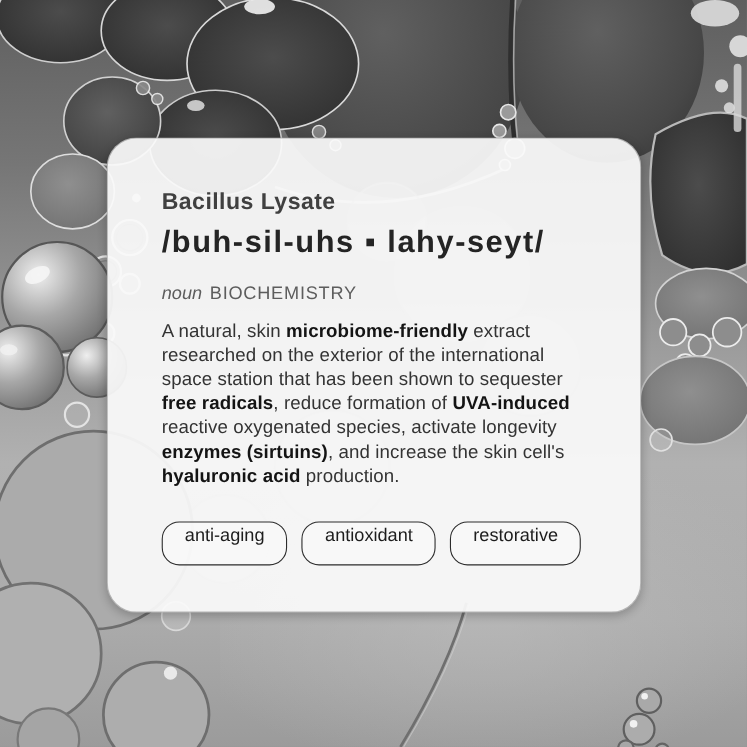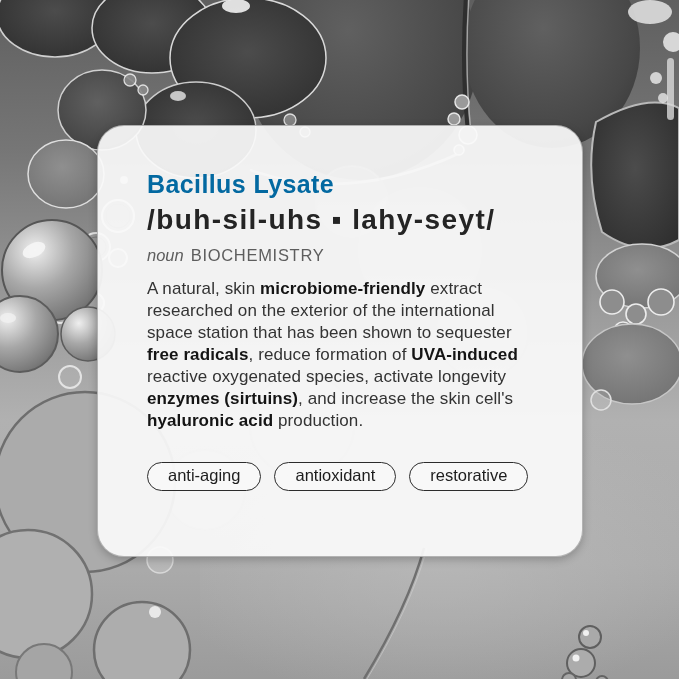--- a/index.html
+++ b/index.html
@@ -11,39 +11,39 @@
   .card{
     position:absolute;left:97px;top:125px;width:486px;height:432px;
     box-sizing:border-box;
     background:rgba(250,250,250,0.93);
     border:1px solid rgba(70,70,70,0.38);
     border-radius:27px;
     padding:40px 42px 0 49px;
     box-shadow:0 3px 9px rgba(0,0,0,0.22);
   }
   .title{
-    margin:0;font-size:25px;line-height:36px;font-weight:700;
-    letter-spacing:0.4px;color:#0369a1;
+    margin:0;font-size:21px;line-height:36px;font-weight:700;
+    letter-spacing:0.4px;color:#404040;
   }
   .pron{
     margin-top:6px;font-size:28px;line-height:24px;font-weight:700;
     letter-spacing:1.4px;color:#242424;
   }
-  .posline{margin-top:13px;font-size:16.5px;line-height:21px;color:#5d5d5d;}
+  .posline{margin-top:25px;font-size:16.5px;line-height:21px;color:#5d5d5d;}
   .pos{font-style:italic;margin-right:7px;}
   .field{letter-spacing:0.7px;}
   .definition{
     margin:12px 0 13px 0;font-size:17px;line-height:22px;
     color:#333333;letter-spacing:0.1px;
   }
   .definition b{font-weight:700;color:#141414;}
   .tags{margin-top:30px;display:flex;gap:13px;}
   .pill{
     display:inline-flex;align-items:center;justify-content:center;
-    padding:3px 20px 5px 20px;
+    padding:3px 20px 16px 20px;
     border:1.5px solid #2c2c2c;border-radius:16px;
     font-size:16.5px;color:#1d1d1d;
     background:rgba(253,253,253,0.45);
     white-space:nowrap;
   }
 </style>
 </head>
 <body>
 
 <div class="stage">

